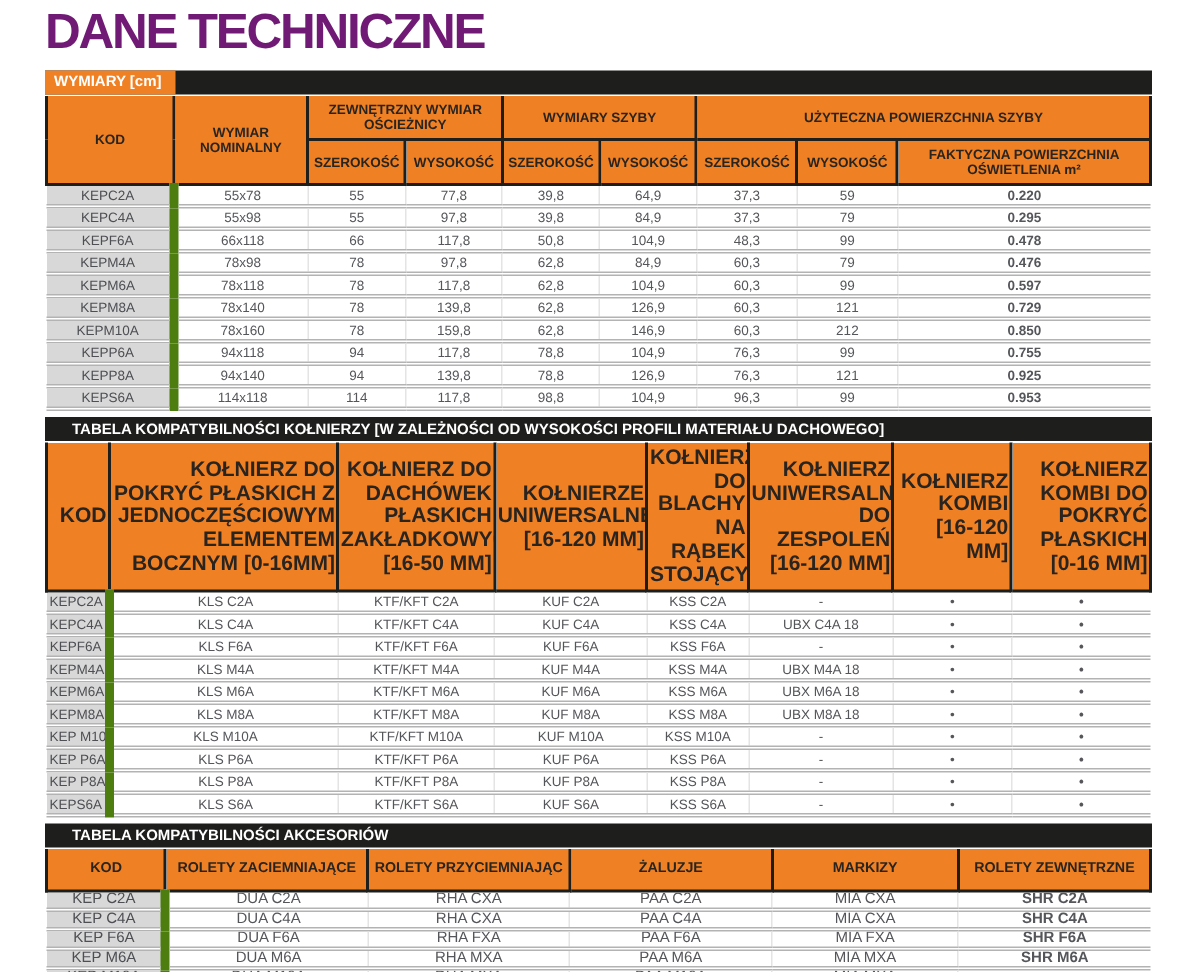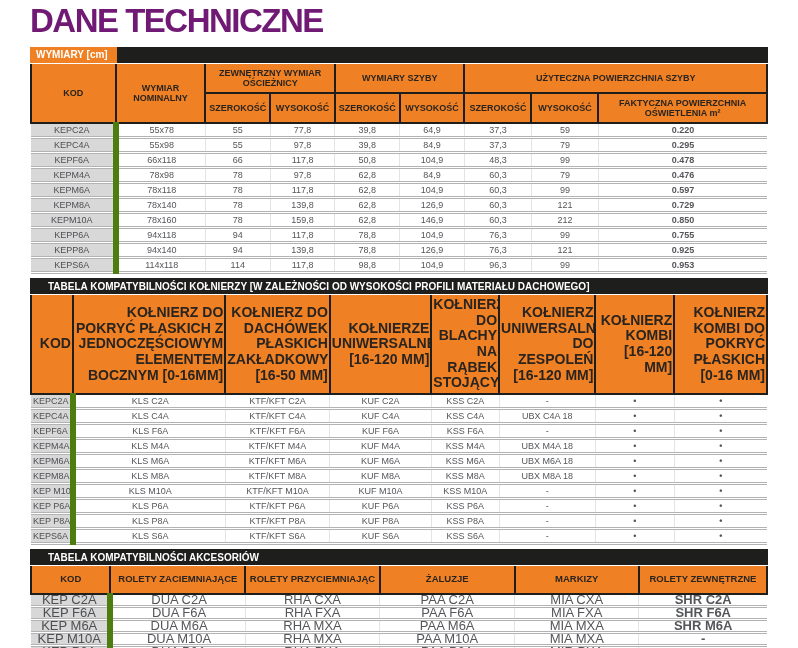--- a/index.html
+++ b/index.html
@@ -35,21 +35,21 @@
   table.t1 thead tr.sub th{height:24px;}
   table.t2 thead th{height:54px;font-size:14px;text-align:right;}
   table.t3 thead th{height:23px;font-size:9.5px;}
 
   table.t tbody td{
     background:#ffffff;color:#55565a;
     font-size:9px;line-height:10px;padding:1px 2px;text-align:center;
     border-bottom:3px double #b3b3b3;border-right:1px solid #e4e4e4;
     white-space:nowrap;overflow:hidden;
   }
-  table.t3 tbody td{font-size:13px;line-height:8px;}
+  table.t3 tbody td{font-size:10px;line-height:8px;}
   table.t tbody td:last-child{border-right:none;font-weight:bold;}
   table.t tbody td.kod{background:#d8d8d8;color:#4e4f53;border-right:6px solid #4d7c0f;}
 </style>
 </head>
 <body>
 
 <div>
 
   <h1 class="page-title">DANE TECHNICZNE</h1>
 
@@ -362,20 +362,28 @@
         <tbody>
             <tr>
               <td class="kod">KEP C2A</td>
               <td>DUA C2A</td>
               <td>RHA CXA</td>
               <td>PAA C2A</td>
               <td>MIA CXA</td>
               <td>SHR C2A</td>
             </tr>
             <tr>
+              <td class="kod">KEP C4A</td>
+              <td>DUA C4A</td>
+              <td>RHA CXA</td>
+              <td>PAA C4A</td>
+              <td>MIA CXA</td>
+              <td>SHR C4A</td>
+            </tr>
+            <tr>
               <td class="kod">KEP F6A</td>
               <td>DUA F6A</td>
               <td>RHA FXA</td>
               <td>PAA F6A</td>
               <td>MIA FXA</td>
               <td>SHR F6A</td>
             </tr>
             <tr>
               <td class="kod">KEP M6A</td>
               <td>DUA M6A</td>

